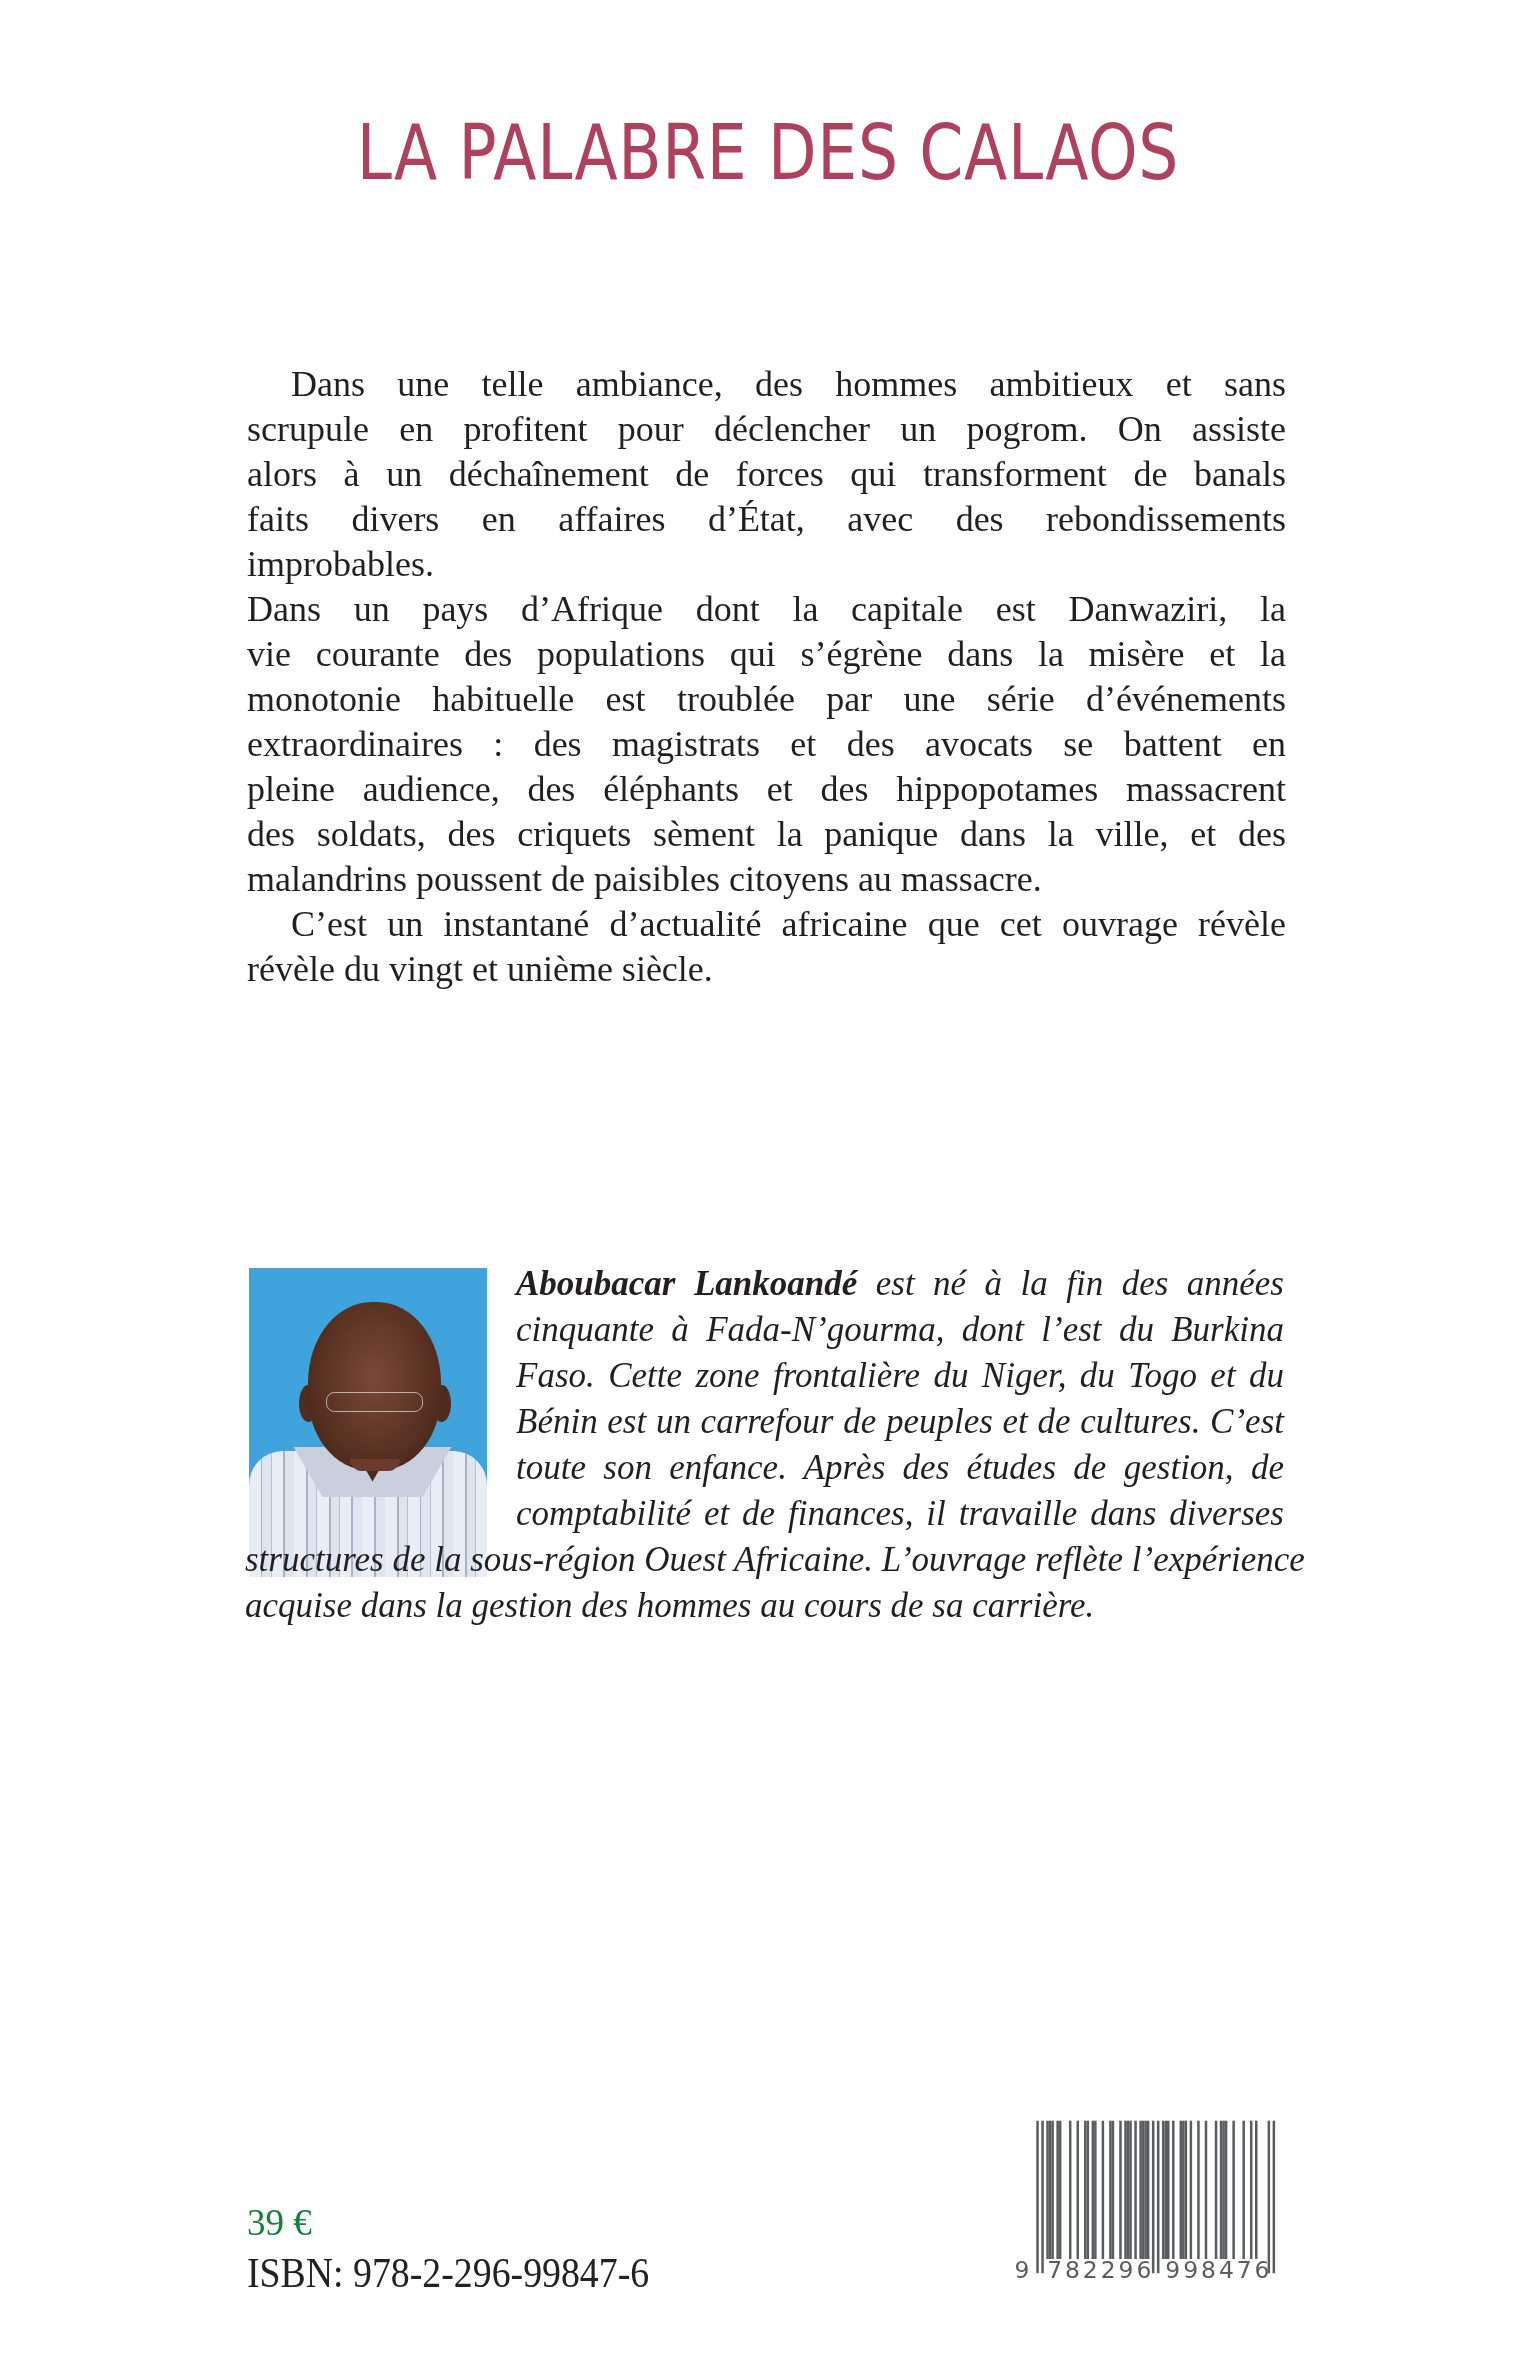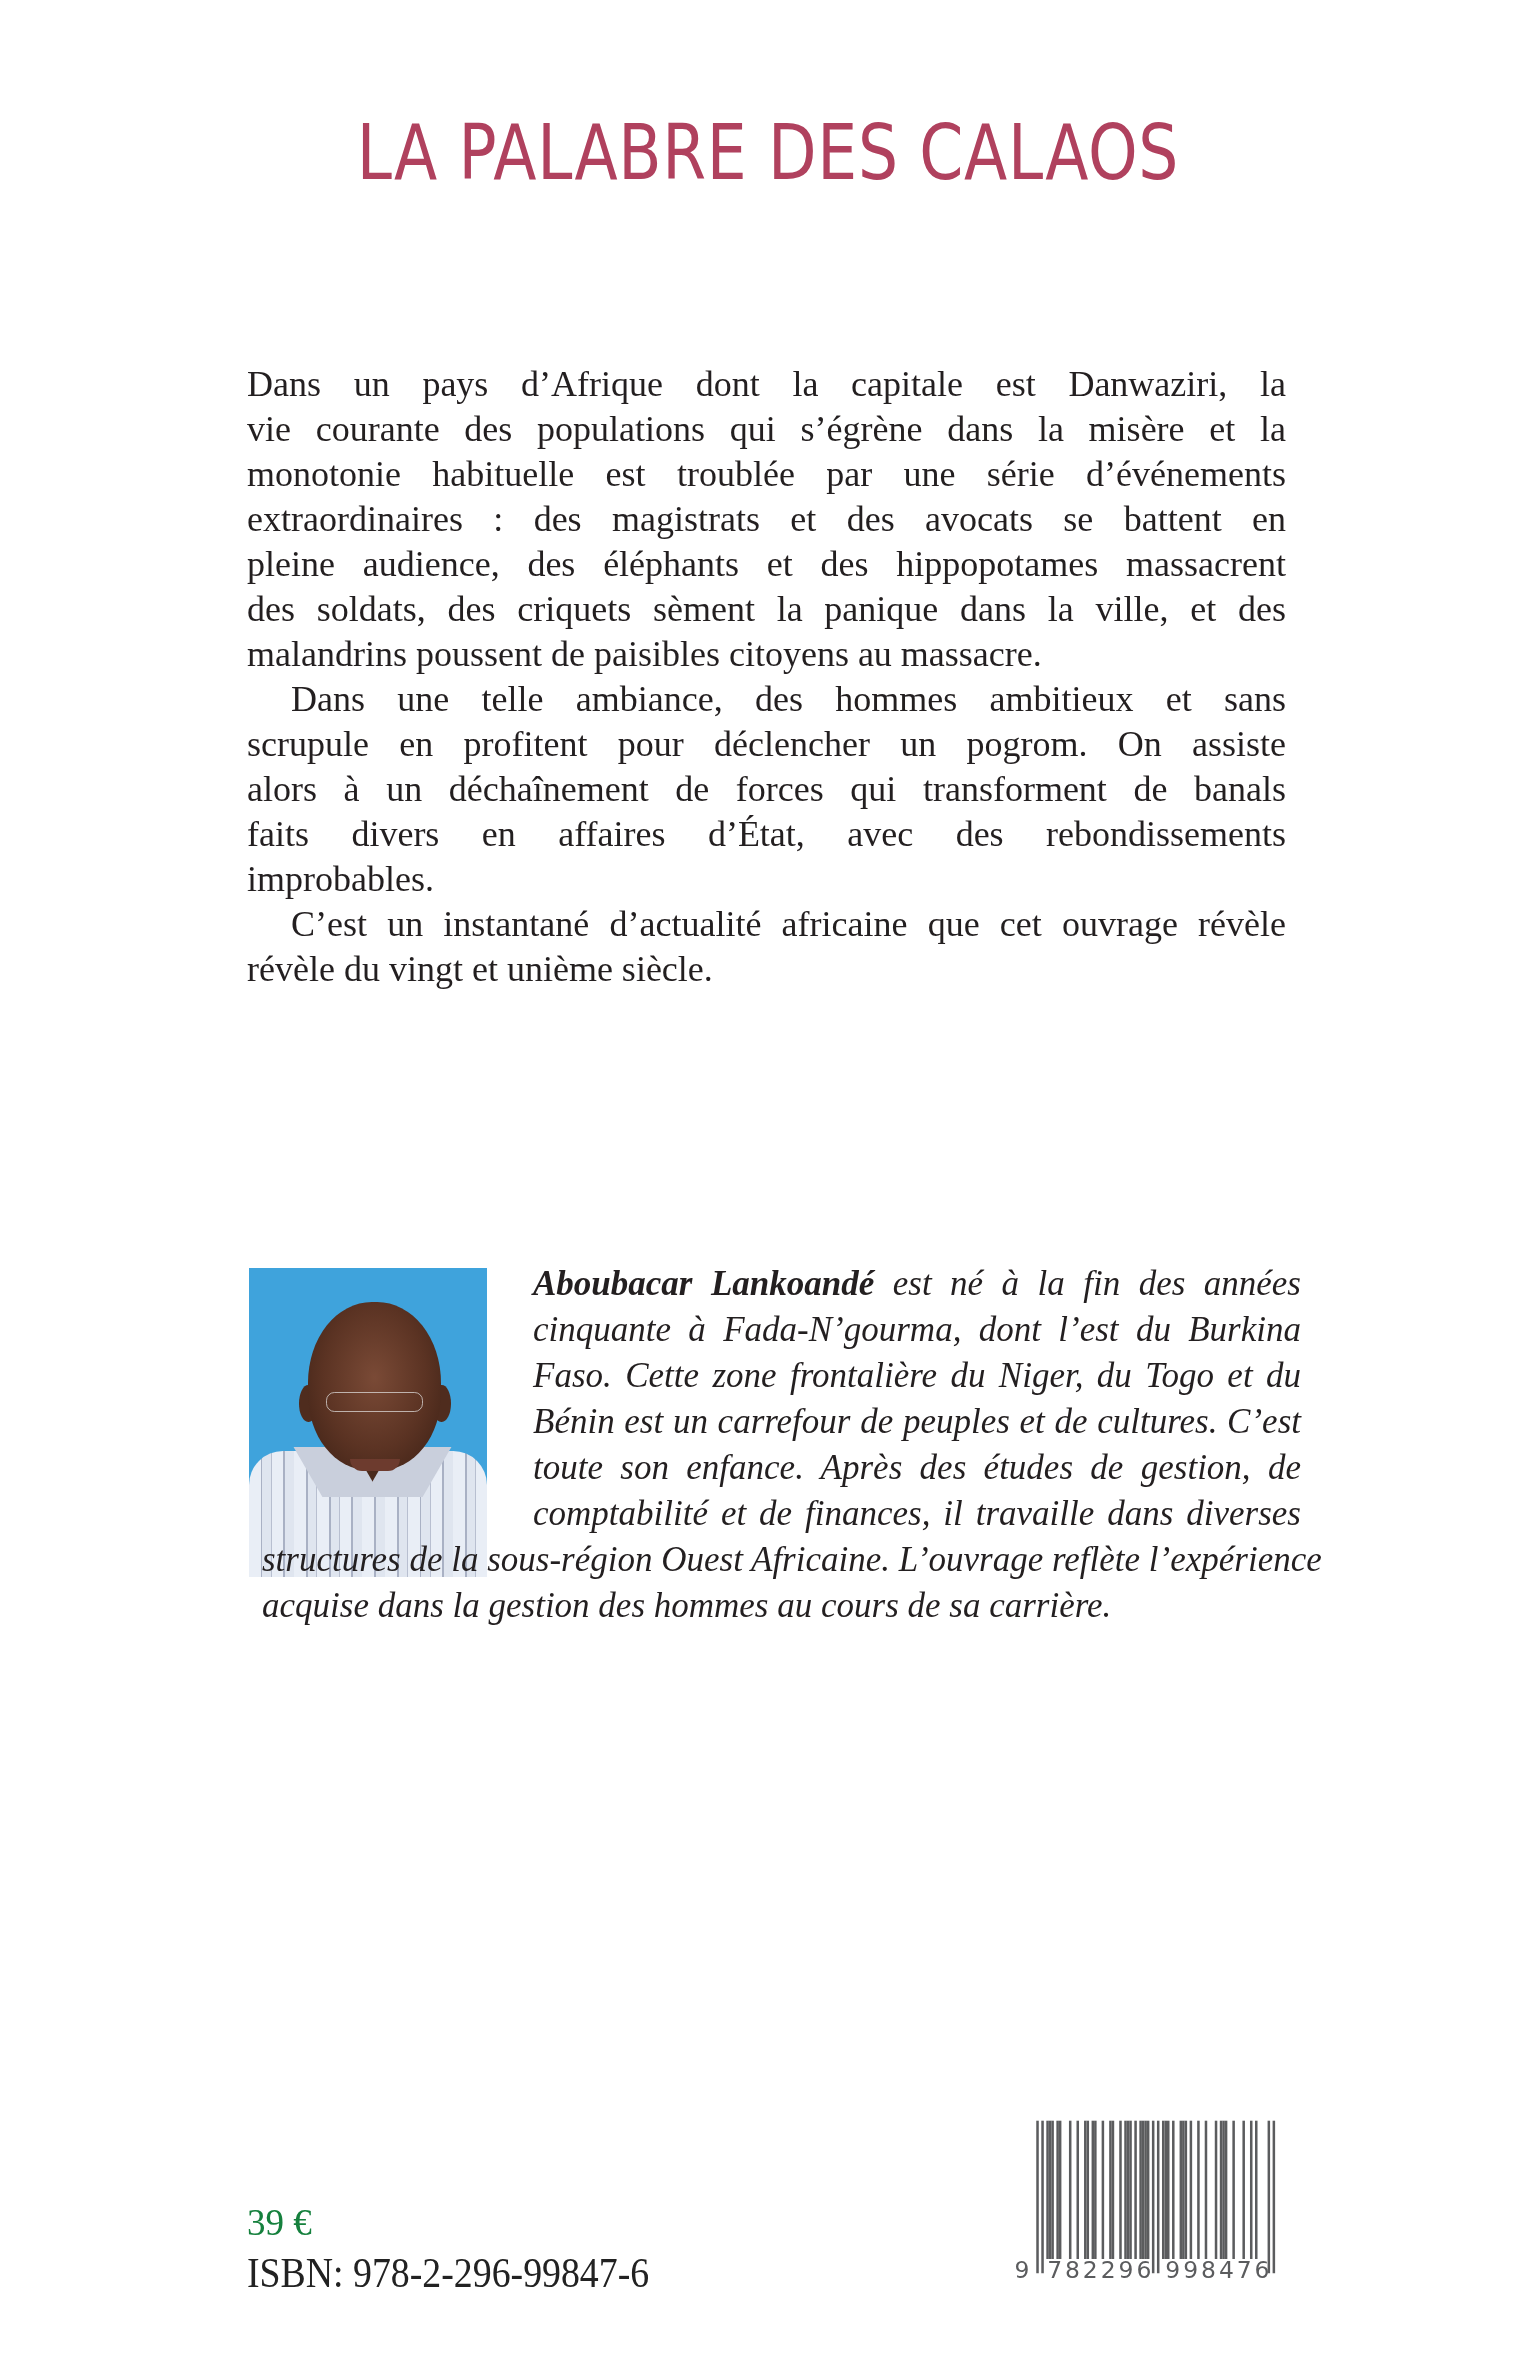--- a/index.html
+++ b/index.html
@@ -43,21 +43,21 @@
   }
   .photo .ear-l, .photo .ear-r { position: absolute; top: 117px; width: 18.5px; height: 37px; background: #4f2c1e; border-radius: 50%; }
   .photo .ear-l { left: 50px; } .photo .ear-r { left: 183px; }
   .photo .glasses {
     position: absolute; left: 77px; top: 124px; width: 97px; height: 20px;
     border: 1.7px solid rgba(230,230,230,0.7); border-radius: 8.4px; box-sizing: border-box;
   }
   .photo .mouth { position: absolute; left: 101px; top: 191px; width: 50px; height: 11.7px; background: #6d3b2e; border-radius: 0 0 25px 25px; }
 
   .bio {
-    position: absolute; left: 262px; width: 1039px; top: 1261px;
+    position: absolute; left: 245px; width: 1039px; top: 1261px;
     font-family: "Liberation Serif", serif; font-style: italic; font-size: 35px; line-height: 46px;
   }
   .bio .line { height: 46px; }
   .bio .wrap { padding-left: 271px; }
   .bio .author { font-weight: bold; }
 
   .price {
     position: absolute; left: 247px; top: 2202px;
     font-family: "Liberation Serif", serif; font-size: 37px; line-height: 42px; color: #15803d;
   }
@@ -69,34 +69,34 @@
   .barcode { position: absolute; left: 1011px; top: 2114px; width: 281px; height: 176px; }
   .barcode svg { display: block; }
 </style>
 </head>
 <body>
 
 <div class="title">LA PALABRE DES CALAOS</div>
 
 <div class="blurb">
   <div>
+    <span class="line indent">Dans une telle ambiance, des hommes ambitieux et sans</span>
+    <span class="line">scrupule en profitent pour déclencher un pogrom. On assiste</span>
+    <span class="line">alors à un déchaînement de forces qui transforment de banals</span>
+    <span class="line">faits divers en affaires d’État, avec des rebondissements</span>
+    <span class="line last">improbables.</span>
+  </div>
+  <div>
     <span class="line">Dans un pays d’Afrique dont la capitale est Danwaziri, la</span>
     <span class="line">vie courante des populations qui s’égrène dans la misère et la</span>
     <span class="line">monotonie habituelle est troublée par une série d’événements</span>
     <span class="line">extraordinaires : des magistrats et des avocats se battent en</span>
     <span class="line">pleine audience, des éléphants et des hippopotames massacrent</span>
     <span class="line">des soldats, des criquets sèment la panique dans la ville, et des</span>
     <span class="line last">malandrins poussent de paisibles citoyens au massacre.</span>
-  </div>
-  <div>
-    <span class="line indent">Dans une telle ambiance, des hommes ambitieux et sans</span>
-    <span class="line">scrupule en profitent pour déclencher un pogrom. On assiste</span>
-    <span class="line">alors à un déchaînement de forces qui transforment de banals</span>
-    <span class="line">faits divers en affaires d’État, avec des rebondissements</span>
-    <span class="line last">improbables.</span>
   </div>
   <div>
     <span class="line indent">C’est un instantané d’actualité africaine que cet ouvrage révèle</span>
     <span class="line last">révèle du vingt et unième siècle.</span>
   </div>
 </div>
 
 <div class="photo">
   <div class="shirt"></div>
   <div class="neck"></div>

